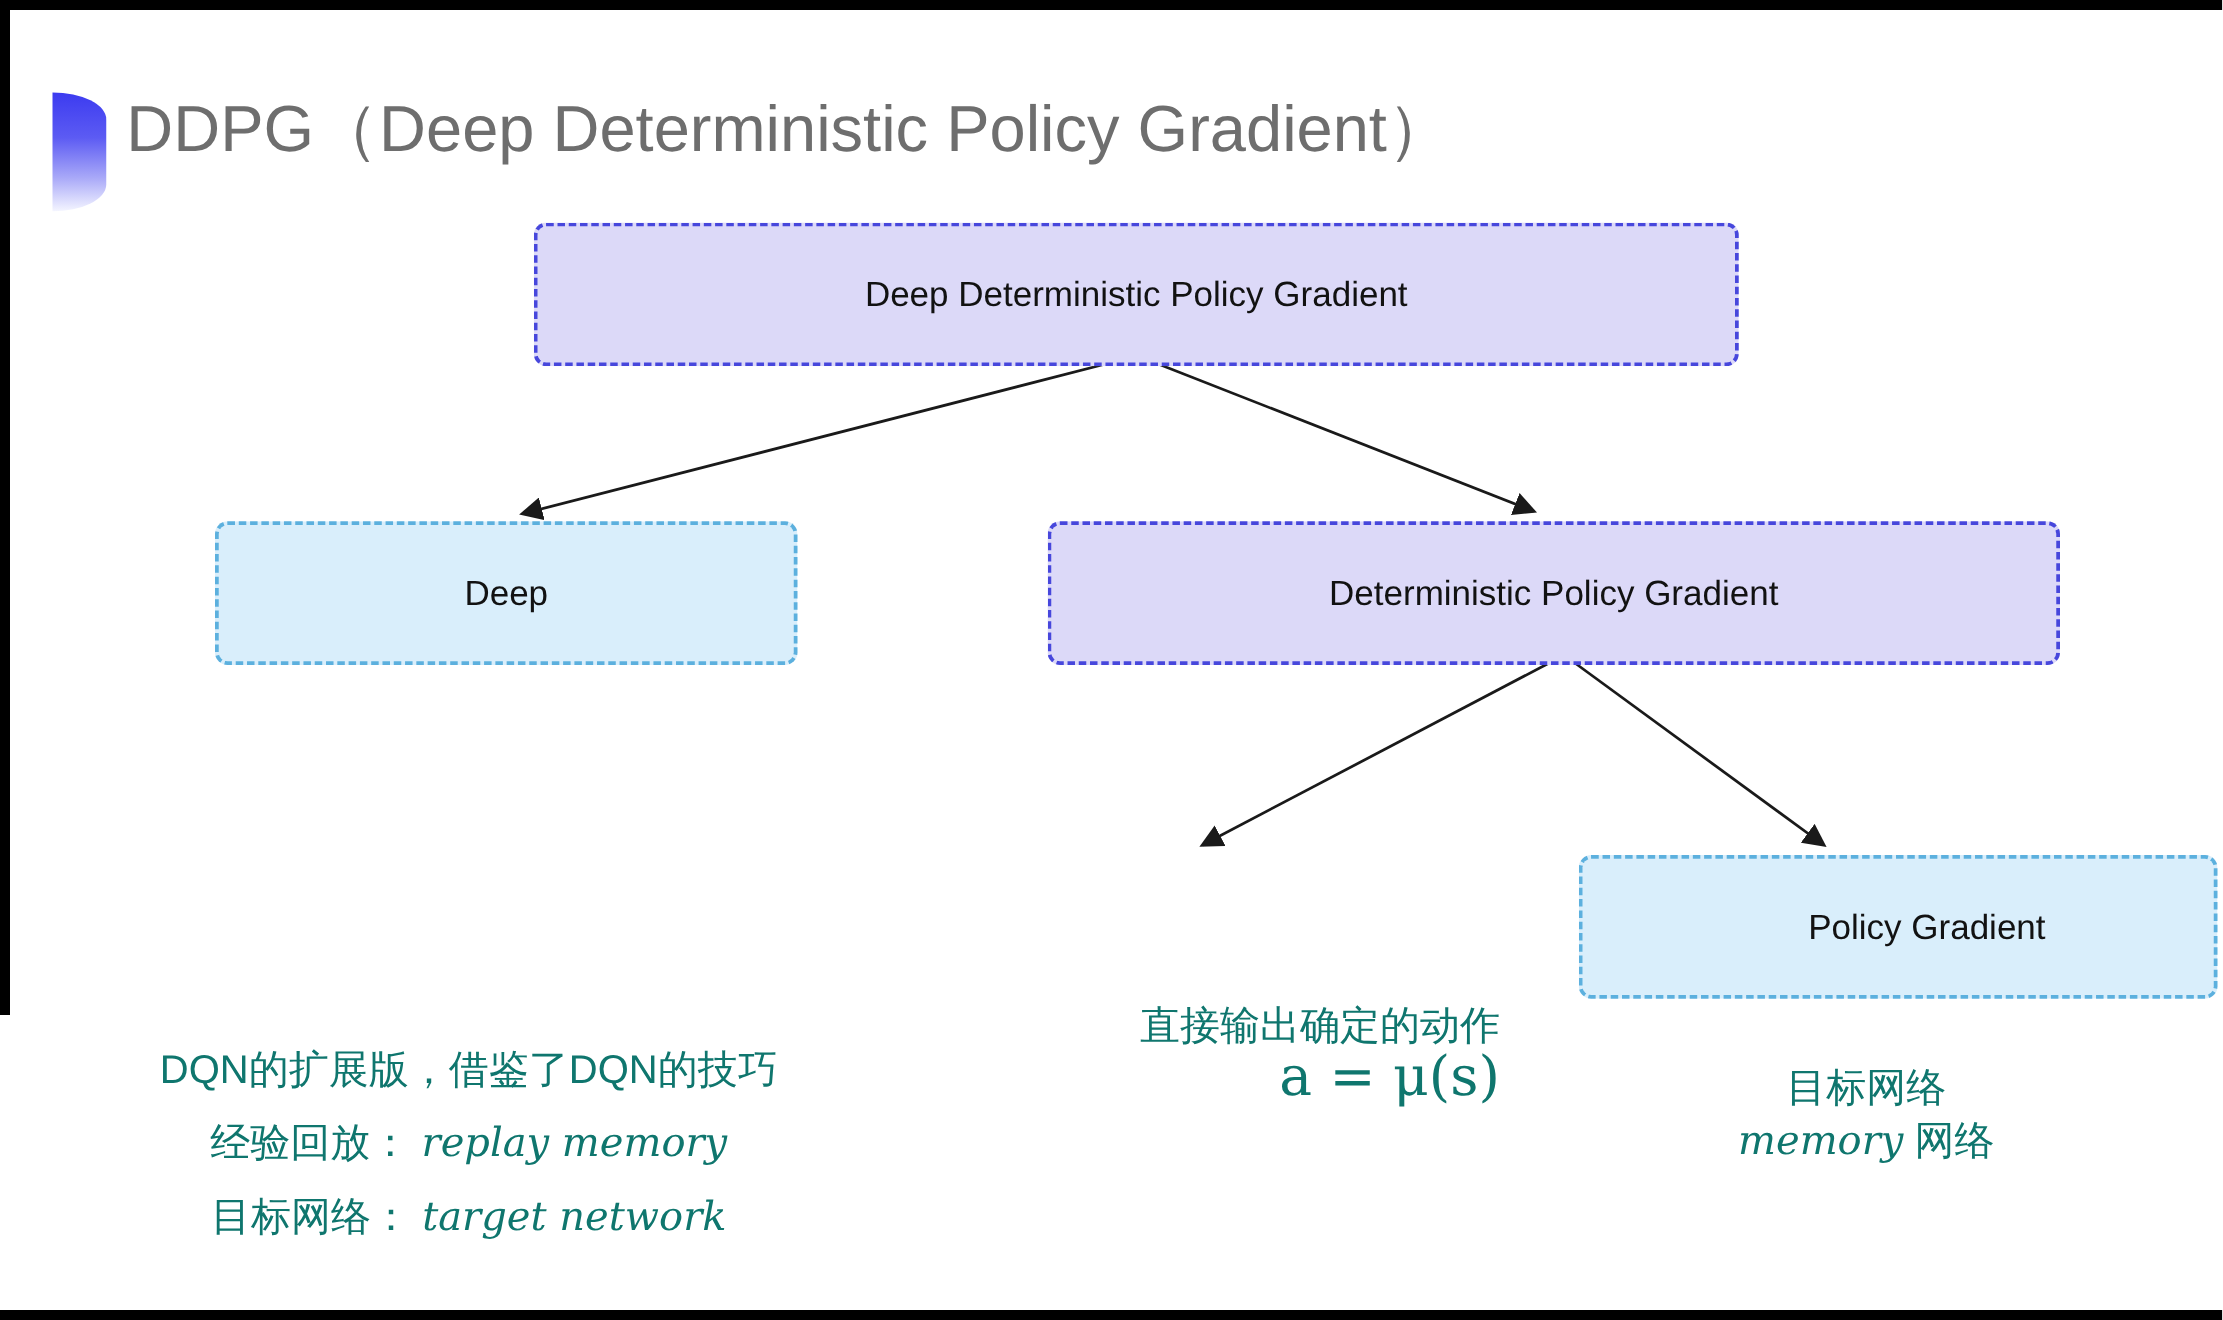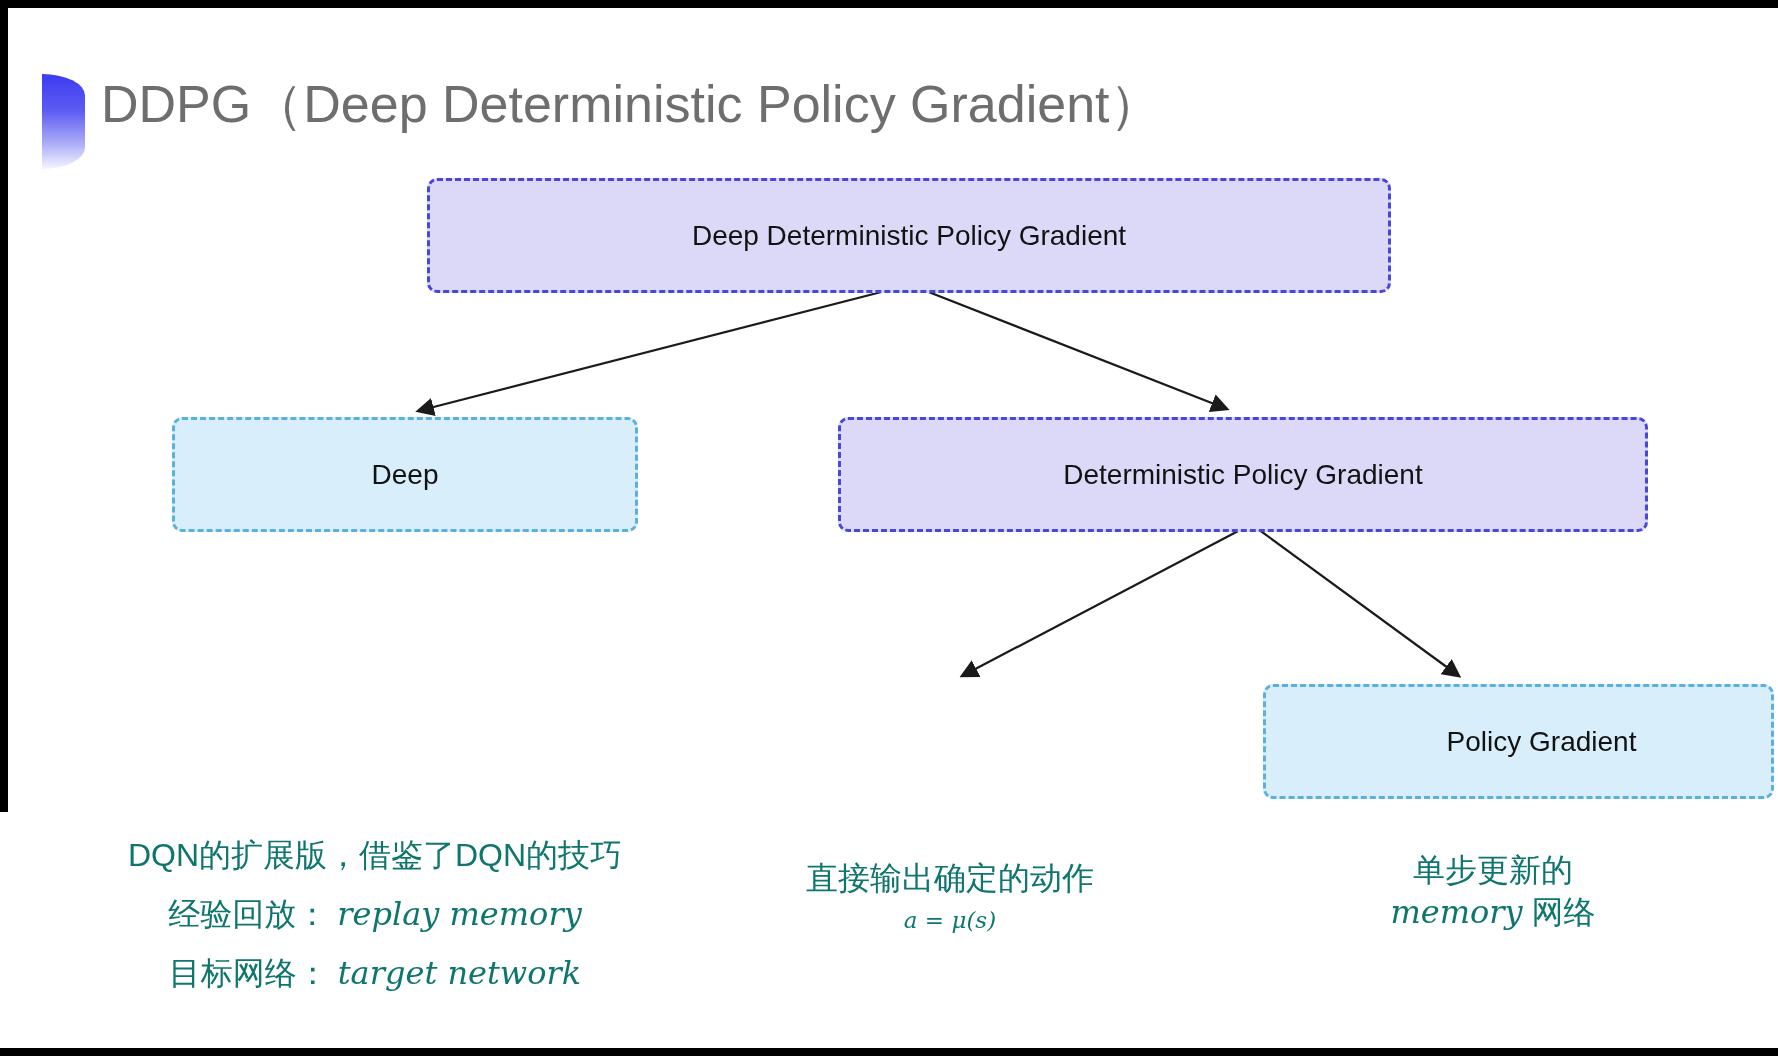--- a/index.html
+++ b/index.html
@@ -38,29 +38,29 @@
   .node-deep { left:172px;  top:417px; width:460px; height:109px; }
   .node-dpg  { left:838px;  top:417px; width:804px; height:109px; }
   .node-det  { left:715px;  top:684px; width:470px; height:109px; }
   .node-pg   { left:1263px; top:684px; width:459px; height:109px;padding-left:46px; }
 
   .edges { position:absolute; left:0; top:0; width:1778px; height:1056px; pointer-events:none; }
 
   
   .note { position:absolute; text-align:center; color:#0f766e; font-size:32px; font-weight:500; }
   .note-left   { left:125px;  top:826px; width:500px; line-height:59px; }
-  .note-middle { left:700px;  top:857px; width:500px; line-height:42px; }
+  .note-middle { left:700px;  top:799px; width:500px; line-height:42px;text-align:right; }
   .note-right  { left:1243px; top:849px; width:500px; line-height:42px; }
   .math {
     font-family:"DejaVu Serif","Liberation Serif",serif;
     font-style:italic; font-weight:400; margin-left:0.28em;
   }
   .formula {
     font-family:"DejaVu Serif","Liberation Serif",serif;
-    font-style:italic; font-weight:400; font-size:23px; margin-left:0;
+    font-weight:400; font-size:44px; margin-left:0;
   }
 </style>
 </head>
 <body>
 
 <div class="canvas">
 
   <div class="bar bar-top"></div>
   <div class="bar bar-left"></div>
   <div class="bar bar-bottom"></div>
@@ -102,20 +102,20 @@
       <span>目标网络：</span><span class="math">target network</span>
     </div>
   </div>
 
   <div class="note note-middle">
     <div>直接输出确定的动作</div>
     <div class="formula">a = μ(s)</div>
   </div>
 
   <div class="note note-right">
-    <div>单步更新的</div>
+    <div>目标网络</div>
     <div>
       <span class="math" style="margin-left:0">memory</span>
       <span>网络</span>
     </div>
   </div>
 
 </div>
 
 </body></html>

